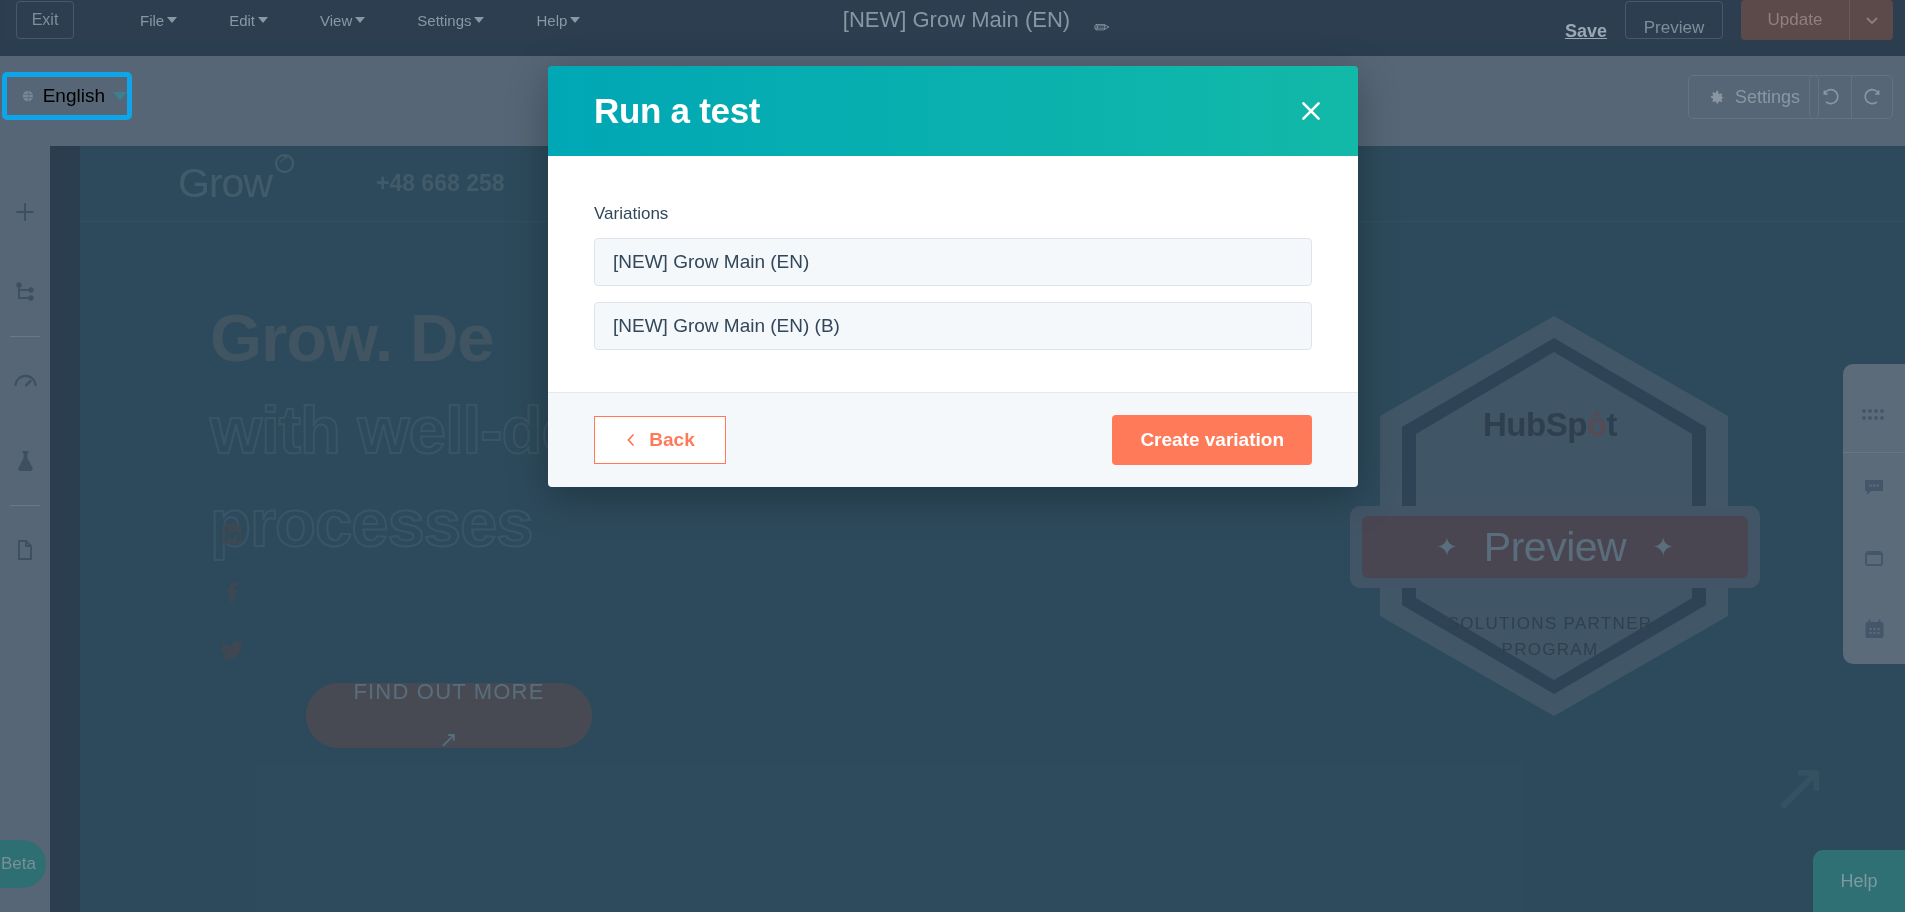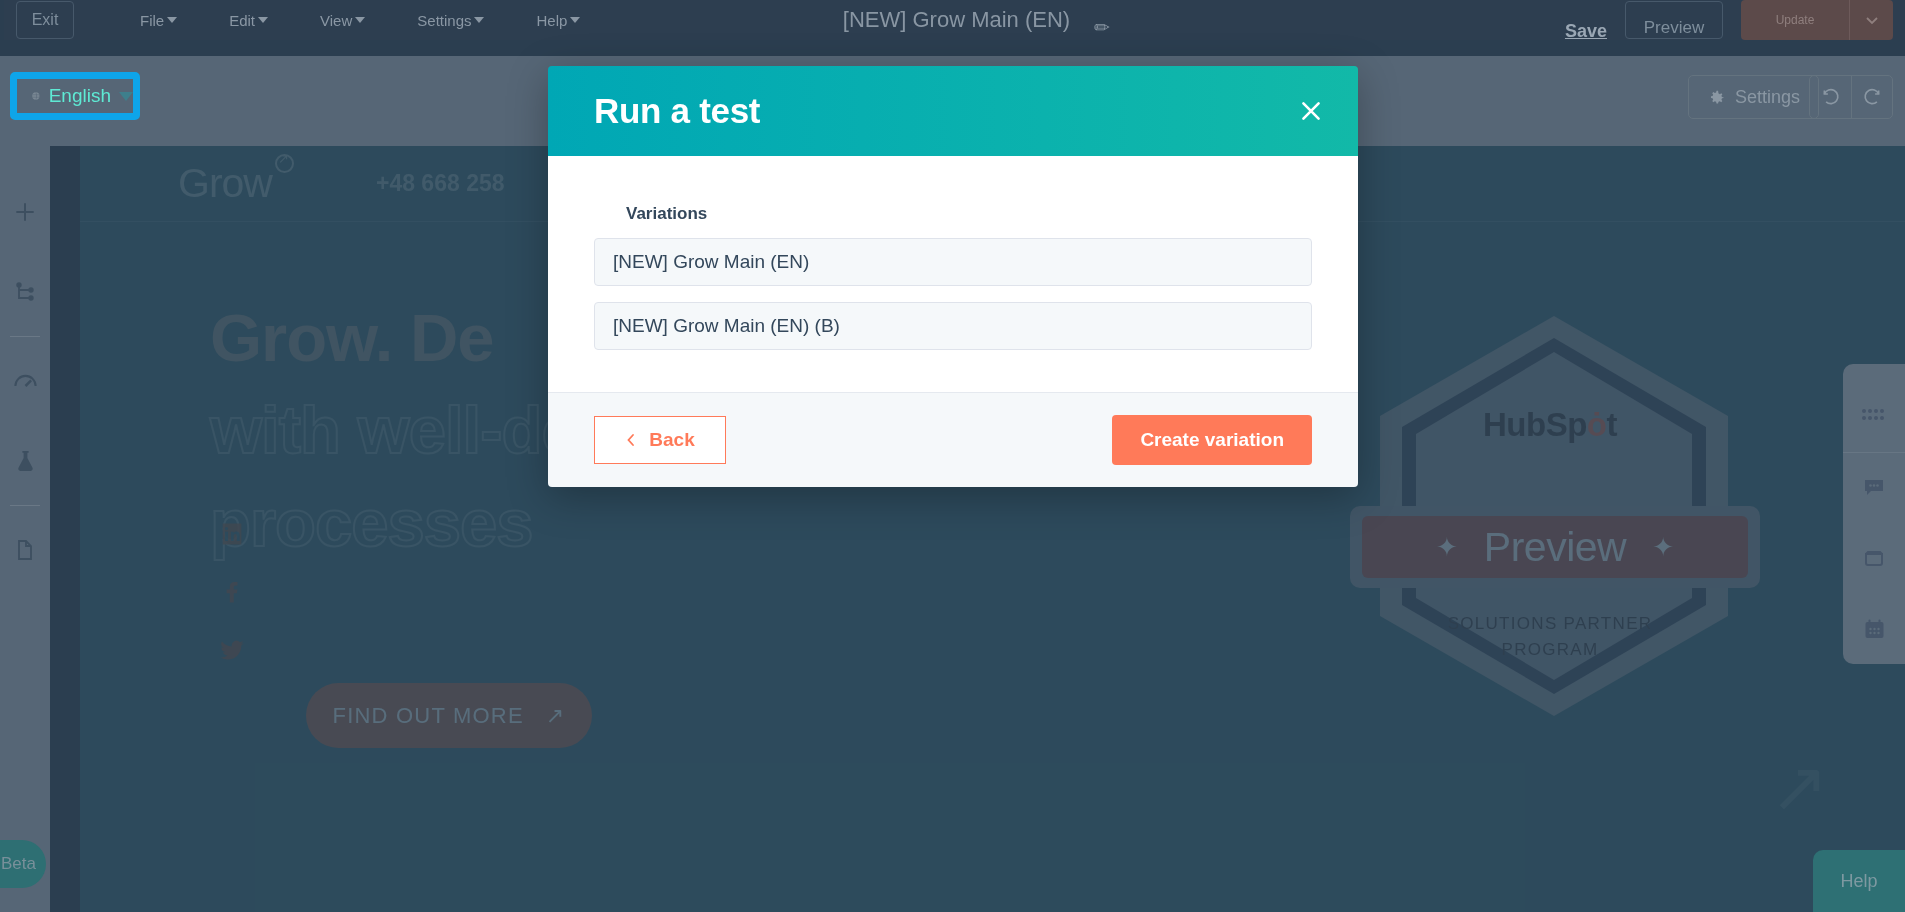--- a/index.html
+++ b/index.html
@@ -56,21 +56,21 @@
   .social {
     position: absolute; left: 138px; top: 298px;
     display: flex; flex-direction: column; gap: 30px;
   }
   .social .s-ico { width: 28px; height: 28px; fill: #5b5250; opacity: .85; }
   .cta {
     position: absolute; left: 226px; top: 461px;
     width: 286px; height: 65px; border-radius: 34px;
     background: #6b5a58;
     display: flex; align-items: center; justify-content: center; gap: 22px;
-    color: #8ea7b2; font-size: 22px; letter-spacing: 1.2px;
+    color: #8ea7b2; font-size: 22px; letter-spacing: 1.2px; flex-direction: column;
   }
 
   
   .badge { position: absolute; left: 1270px; top: 160px; width: 400px; height: 420px; }
   .hexwrap { position: absolute; inset: 0; }
   .hex-outer {
     position: absolute; left: 30px; top: 10px; width: 348px; height: 400px;
     background: #5c7381;
     clip-path: polygon(50% 0%, 100% 25%, 100% 75%, 50% 100%, 0% 75%, 0% 25%);
   }
@@ -132,38 +132,38 @@
   }
   .pencil { position: absolute; left: 1090px; top: 16px; color: #8996a3; font-size: 19px; }
   .top-right { margin-left: auto; display: flex; align-items: center; gap: 18px; padding-right: 16px; }
   .save-link { color: #9aa7b4; font-size: 18px; text-decoration: underline; font-weight: 600; margin-top: 22px; }
   .preview-btn {
     width: 98px; height: 38px; border: 1px solid #47596b; border-radius: 4px;
     color: #7e8e9c; font-size: 17px; display: flex; align-items: flex-end; justify-content: center;
   }
   .update-grp { display: flex; height: 40px; border-radius: 4px; overflow: hidden; }
   .update-btn {
-    width: 108px; background: #5c4a4a; color: #8f7f7e; font-size: 12px;
+    width: 108px; background: #5c4a4a; color: #8f7f7e; font-size: 17px;
     display: flex; align-items: center; justify-content: center;
   }
   .update-caret {
     width: 44px; background: #5c4a4a; border-left: 1px solid #6d5a5a;
     display: flex; align-items: center; justify-content: center;
   }
 
   
   .secbar {
     position: absolute; left: 0; top: 56px; width: 1905px; height: 90px;
     background: #566676; z-index: 28;
   }
   .lang-btn {
-    position: absolute; left: 10px; top: 16px; width: 130px; height: 48px;
-    border: 7px solid #0ea5e9; border-radius: 5px;
+    position: absolute; left: 2px; top: 16px; width: 130px; height: 48px;
+    border: 5px solid #0ea5e9; border-radius: 5px;
     display: flex; align-items: center; gap: 8px; padding-left: 14px;
-    color: #5eead4; font-size: 19px;
+    color: #000000; font-size: 19px;
   }
   .lang-btn .tri { width: 0; height: 0; border-left: 7px solid transparent;
                    border-right: 7px solid transparent; border-top: 9px solid #3e7f8c; }
   .settings-btn {
     position: absolute; right: 86px; top: 19px; height: 44px; padding: 0 18px;
     border: 1px solid #64737f; border-radius: 5px;
     display: flex; align-items: center; gap: 9px; color: #8a97a3; font-size: 18px;
   }
   .undo-grp {
     position: absolute; right: 12px; top: 19px; height: 44px; display: flex;
@@ -208,21 +208,21 @@
     z-index: 60; border-radius: 4px; overflow: hidden;
     box-shadow: 0 10px 40px rgba(0,0,0,.28);
   }
   .modal-head {
     height: 90px; background: linear-gradient(90deg,#00a7b5 0%,#12b9a8 100%);
     display: flex; align-items: center; padding: 0 26px 0 46px;
   }
   .modal-head h2 { color: #fff; font-size: 35px; font-weight: bold; letter-spacing: -.3px; }
   .modal-close { margin-left: auto; width: 42px; height: 42px; display:flex; align-items:center; justify-content:center; }
   .modal-body { background: #fff; padding: 48px 46px 42px 46px; }
-  .field-label { font-size: 17px; font-weight: bold; color: #33475b; margin-bottom: 14px; margin-left: 32px; }
+  .field-label { font-size: 17px; font-weight: normal; color: #33475b; margin-bottom: 14px; }
   .variation {
     height: 48px; background: #f5f8fa; border: 1px solid #dfe3eb; border-radius: 4px;
     display: flex; align-items: center; padding-left: 18px;
     font-size: 19px; color: #33475b; margin-bottom: 16px;
   }
   .variation:last-child { margin-bottom: 0; }
   .modal-foot {
     background: #f5f8fa; border-top: 1px solid #e5e9ef;
     height: 95px; display: flex; align-items: center; justify-content: space-between;
     padding: 0 46px;

